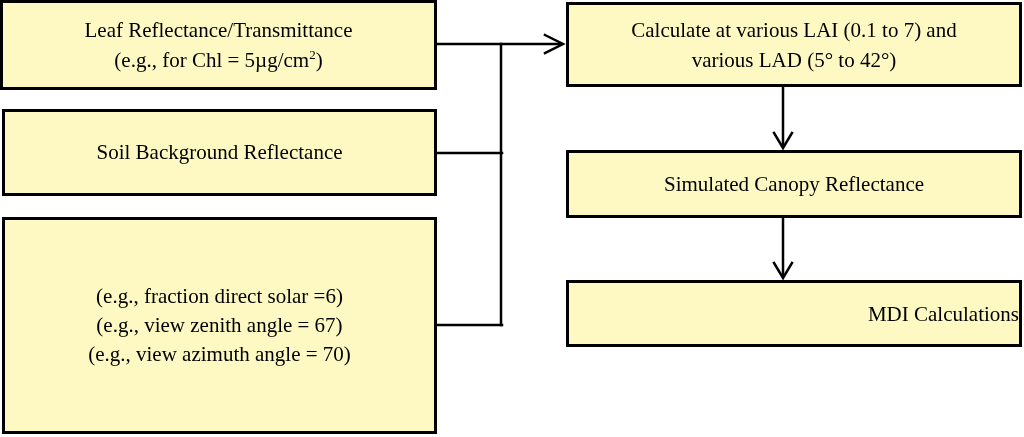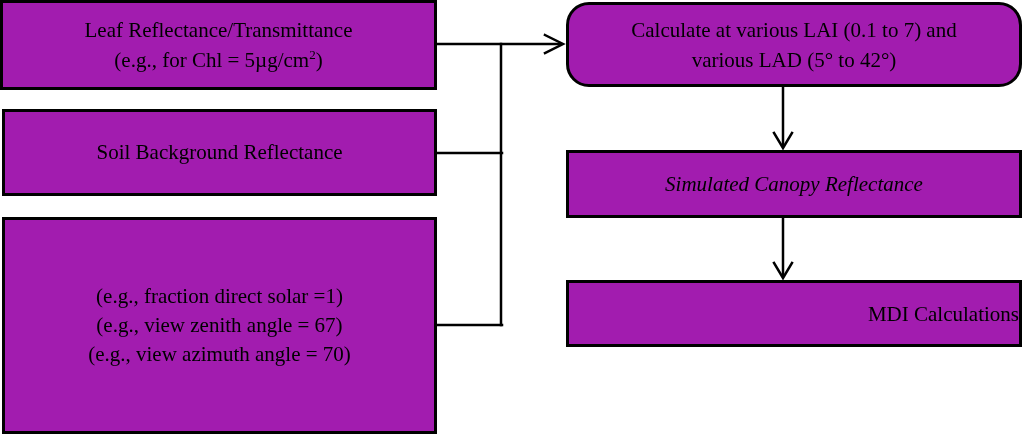--- a/index.html
+++ b/index.html
@@ -13,39 +13,39 @@
     height: 437px;
     background: #ffffff;
     font-family: "Liberation Serif", "DejaVu Serif", serif;
     color: #000000;
     overflow: hidden;
   }
   .node {
     position: absolute;
     box-sizing: border-box;
     border: 3px solid #000000;
-    background: #a21caf;
+    background: #fef9c3;
     display: flex;
     flex-direction: column;
     align-items: center;
     justify-content: center;
     text-align: center;
     font-size: 21px;
     line-height: 30px;
   }
   .node .line { white-space: nowrap; }
   sup {
     font-size: 0.62em;
     line-height: 0;
   }
   #node-leaf       { left: 0;     top: 0;     width: 437px; height: 90px;  }
   #node-soil       { left: 2px;   top: 109px; width: 435px; height: 87px;  line-height: 39px; }
   #node-geometry   { left: 2px;   top: 217px; width: 435px; height: 217px; line-height: 29px; }
-  #node-calculate  { left: 566px; top: 2px;   width: 456px; height: 85px; border-radius: 23px;  }
-  #node-simulated  { left: 566px; top: 150px; width: 456px; height: 68px; font-style: italic;  }
+  #node-calculate  { left: 566px; top: 2px;   width: 456px; height: 85px;  }
+  #node-simulated  { left: 566px; top: 150px; width: 456px; height: 68px;  }
   #node-mdi        { left: 566px; top: 280px; width: 456px; height: 67px; align-items: flex-end;  }
   #connector-overlay {
     position: absolute;
     left: 0; top: 0;
     width: 1024px;
     height: 437px;
   }
 </style>
 </head>
 <body>
@@ -75,21 +75,21 @@
   <div class="node" id="node-leaf">
     <div class="line">Leaf Reflectance/Transmittance</div>
     <div class="line"><span>(e.g., for Chl = 5µg/cm</span><sup>2</sup><span>)</span></div>
   </div>
 
   <div class="node" id="node-soil">
     <div class="line">Soil Background Reflectance</div>
   </div>
 
   <div class="node" id="node-geometry">
-    <div class="line">(e.g., fraction direct solar =1)</div>
+    <div class="line">(e.g., fraction direct solar =6)</div>
     <div class="line">(e.g., view zenith angle = 67)</div>
     <div class="line">(e.g., view azimuth angle = 70)</div>
   </div>
 
   <div class="node" id="node-calculate">
     <div class="line">Calculate at various LAI (0.1 to 7) and</div>
     <div class="line">various LAD (5° to 42°)</div>
   </div>
 
   <div class="node" id="node-simulated">

